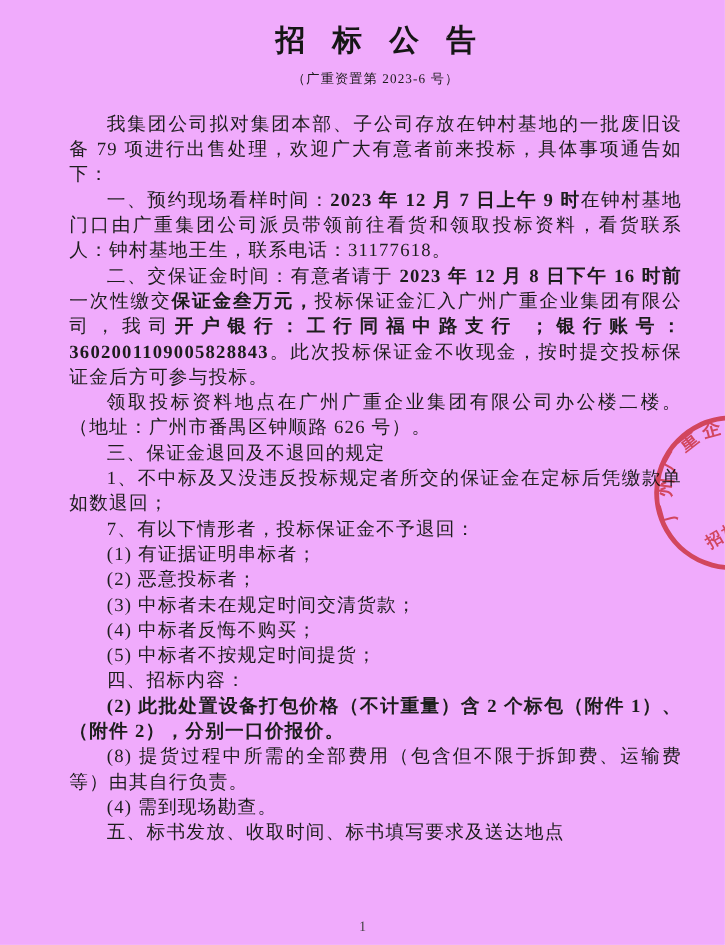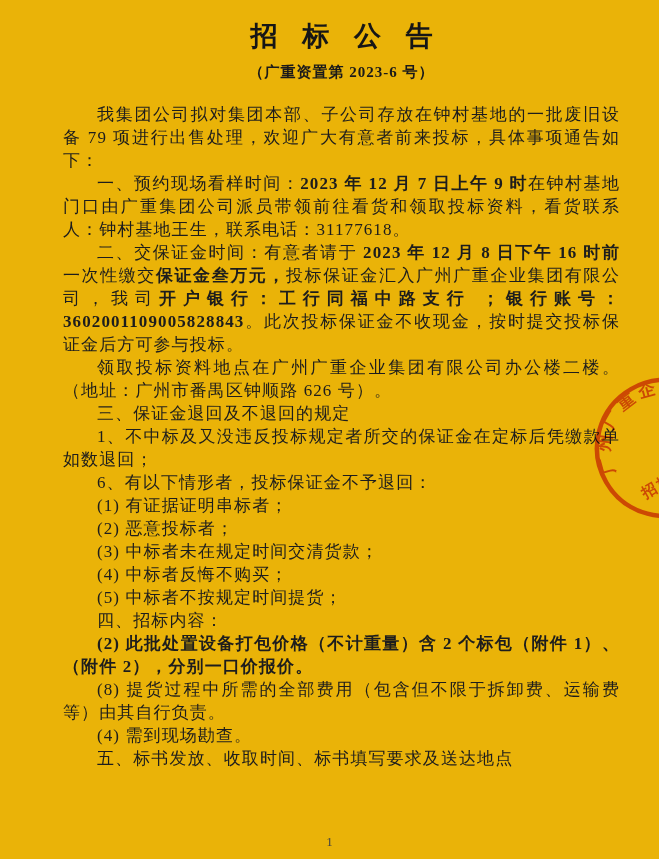--- a/index.html
+++ b/index.html
@@ -1,42 +1,42 @@
 <!DOCTYPE html>
 <html><head>
 <meta charset="utf-8">
 <style>
   html, body { margin: 0; padding: 0; background: #ffffff; }
   .page {
     position: relative;
     width: 659px;
     height: 859px;
-    background: #eab308;
+    background: #f0abfc;
     overflow: hidden;
     font-family: "Liberation Serif", "DejaVu Serif", serif;
     color: #1d1d1d;
   }
   .content {
     position: absolute;
     left: 63px;
     top: 18px;
     width: 557px;
   }
   .title {
     text-align: center;
     font-size: 27px;
     font-weight: bold;
     letter-spacing: 9px;
     text-indent: 9px;
     color: #161616;
   }
   .docnum {
     text-align: center;
-    font-size: 15px;
-    font-weight: bold;
+    font-size: 12px;
+    font-weight: normal;
     margin-top: 9px;
     letter-spacing: 1px;
     color: #1a1a1a;
   }
   .body-text {
     margin-top: 21px;
     font-size: 17px;
     line-height: 23px;
     letter-spacing: 1.1px;
     text-align: justify;
@@ -72,21 +72,21 @@
   <div class="content">
     <div class="title">招 标 公 告</div>
     <div class="docnum">（广重资置第 2023-6 号）</div>
     <div class="body-text">
         <p class="para"><span>我集团公司拟对集团本部、子公司存放在钟村基地的一批废旧设备 79 项进行出售处理，欢迎广大有意者前来投标，具体事项通告如下：</span></p>
         <p class="para"><span>一、预约现场看样时间：</span><span class="bold">2023 年 12 月 7 日上午 9 时</span><span>在钟村基地门口由广重集团公司派员带领前往看货和领取投标资料，看货联系人：钟村基地王生，联系电话：31177618。</span></p>
         <p class="para"><span>二、交保证金时间：有意者请于 </span><span class="bold">2023 年 12 月 8 日下午 16 时前</span><span>一次性缴交</span><span class="bold">保证金叁万元，</span><span>投标保证金汇入广州广重企业集团有限公司，我司</span><span class="bold">开户银行：工行同福中路支行 ；银行账号：3602001109005828843</span><span>。此次投标保证金不收现金，按时提交投标保证金后方可参与投标。</span></p>
         <p class="para"><span>领取投标资料地点在广州广重企业集团有限公司办公楼二楼。（地址：广州市番禺区钟顺路 626 号）。</span></p>
         <p class="para"><span>三、保证金退回及不退回的规定</span></p>
         <p class="para"><span>1、不中标及又没违反投标规定者所交的保证金在定标后凭缴款单如数退回；</span></p>
-        <p class="para"><span>6、有以下情形者，投标保证金不予退回：</span></p>
+        <p class="para"><span>7、有以下情形者，投标保证金不予退回：</span></p>
         <p class="para"><span>(1) 有证据证明串标者；</span></p>
         <p class="para"><span>(2) 恶意投标者；</span></p>
         <p class="para"><span>(3) 中标者未在规定时间交清货款；</span></p>
         <p class="para"><span>(4) 中标者反悔不购买；</span></p>
         <p class="para"><span>(5) 中标者不按规定时间提货；</span></p>
         <p class="para"><span>四、招标内容：</span></p>
         <p class="para"><span class="bold">(2) 此批处置设备打包价格（不计重量）含 2 个标包（附件 1）、（附件 2），分别一口价报价。</span></p>
         <p class="para"><span>(8) 提货过程中所需的全部费用（包含但不限于拆卸费、运输费等）由其自行负责。</span></p>
         <p class="para"><span>(4) 需到现场勘查。</span></p>
         <p class="para"><span>五、标书发放、收取时间、标书填写要求及送达地点</span></p>

